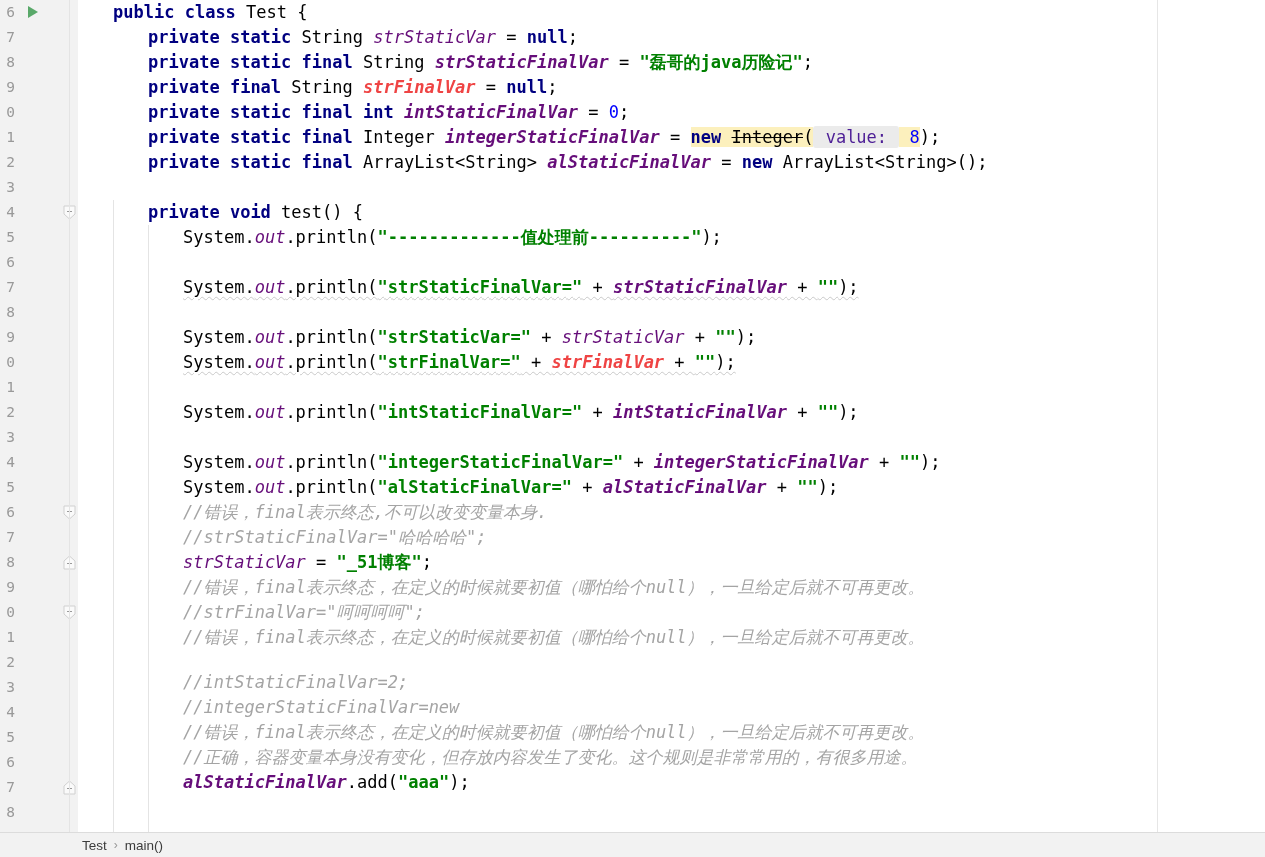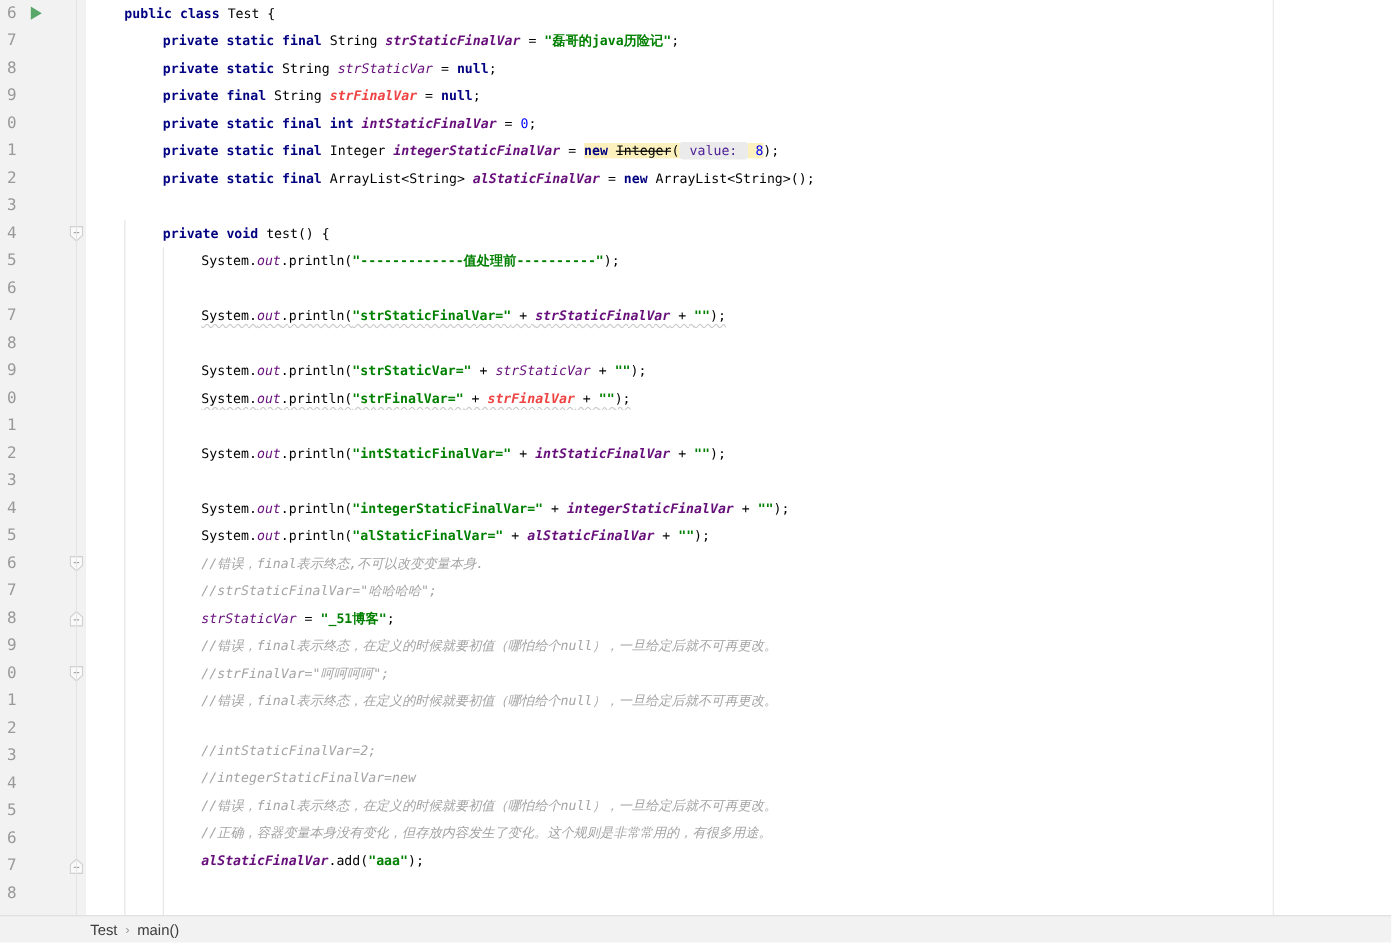--- a/index.html
+++ b/index.html
@@ -90,21 +90,21 @@
     width: 1px;
     background: #e4e4e4;
   }
 
   .line {
     position: relative;
     height: 25px;
     line-height: 25px;
     white-space: pre;
     font-family: "DejaVu Sans Mono", monospace;
-    font-size: 12px;
+    font-size: 17px;
     padding-left: 35px;
     color: #080808;
   }
 
   
   .kw      { color: #000080; font-weight: bold; }
   .plain   { color: #000000; }
   .str     { color: #008000; font-weight: bold; }
   .num     { color: #0000ff; }
   .fieldS  { color: #660e7a; font-style: italic; font-weight: bold; }  
@@ -291,22 +291,22 @@
       </div>
     <div id="fold-rail"></div>
   </div>
 
   <div id="code">
     <div id="margin-guide"></div>
     <div class="indent-guide" style="left:35px; top:200px; height:632px;"></div>
     <div class="indent-guide" style="left:70px; top:225px; height:607px;"></div>
     <div id="code-lines">
         <div class="line" style="padding-left: 35px;"><span><span class="kw">public</span><span class="plain"> </span><span class="kw">class</span><span class="plain"> Test {</span></span></div>
+        <div class="line" style="padding-left: 70px;"><span><span class="kw">private</span><span class="plain"> </span><span class="kw">static</span><span class="plain"> String </span><span class="fieldSV">strStaticVar</span><span class="plain"> = </span><span class="kw">null</span><span class="plain">;</span></span></div>
         <div class="line" style="padding-left: 70px;"><span><span class="kw">private</span><span class="plain"> </span><span class="kw">static</span><span class="plain"> </span><span class="kw">final</span><span class="plain"> String </span><span class="fieldS">strStaticFinalVar</span><span class="plain"> = </span><span class="str">"磊哥的java历险记"</span><span class="plain">;</span></span></div>
-        <div class="line" style="padding-left: 70px;"><span><span class="kw">private</span><span class="plain"> </span><span class="kw">static</span><span class="plain"> String </span><span class="fieldSV">strStaticVar</span><span class="plain"> = </span><span class="kw">null</span><span class="plain">;</span></span></div>
         <div class="line" style="padding-left: 70px;"><span><span class="kw">private</span><span class="plain"> </span><span class="kw">final</span><span class="plain"> String </span><span class="fieldI">strFinalVar</span><span class="plain"> = </span><span class="kw">null</span><span class="plain">;</span></span></div>
         <div class="line" style="padding-left: 70px;"><span><span class="kw">private</span><span class="plain"> </span><span class="kw">static</span><span class="plain"> </span><span class="kw">final</span><span class="plain"> </span><span class="kw">int</span><span class="plain"> </span><span class="fieldS">intStaticFinalVar</span><span class="plain"> = </span><span class="num">0</span><span class="plain">;</span></span></div>
         <div class="line" style="padding-left: 70px;"><span><span class="kw">private</span><span class="plain"> </span><span class="kw">static</span><span class="plain"> </span><span class="kw">final</span><span class="plain"> Integer </span><span class="fieldS">integerStaticFinalVar</span><span class="plain"> = </span><span class="kw hl">new</span><span class="plain hl"> </span><span class="plain hl strike">Integer</span><span class="plain hl">(</span><span class="hint"> value: </span><span class="plain hl"> </span><span class="num hl">8</span><span class="plain">);</span></span></div>
         <div class="line" style="padding-left: 70px;"><span><span class="kw">private</span><span class="plain"> </span><span class="kw">static</span><span class="plain"> </span><span class="kw">final</span><span class="plain"> ArrayList&lt;String&gt; </span><span class="fieldS">alStaticFinalVar</span><span class="plain"> = </span><span class="kw">new</span><span class="plain"> ArrayList&lt;</span><span class="plain">String</span><span class="plain">&gt;();</span></span></div>
         <div class="line" style="padding-left: 35px;"><span></span></div>
         <div class="line" style="padding-left: 70px;"><span><span class="kw">private</span><span class="plain"> </span><span class="kw">void</span><span class="plain"> test() {</span></span></div>
         <div class="line" style="padding-left: 105px;"><span><span class="plain">System.</span><span class="fieldSV">out</span><span class="plain">.println(</span><span class="str">"-------------值处理前----------"</span><span class="plain">);</span></span></div>
         <div class="line" style="padding-left: 105px;"><span></span></div>
         <div class="line" style="padding-left: 105px;"><span class="wavy"><span class="plain">System.</span><span class="fieldSV">out</span><span class="plain">.println(</span><span class="str">"strStaticFinalVar="</span><span class="plain"> + </span><span class="fieldS">strStaticFinalVar</span><span class="plain"> + </span><span class="str">""</span><span class="plain">);</span></span></div>
         <div class="line" style="padding-left: 105px;"><span></span></div>

